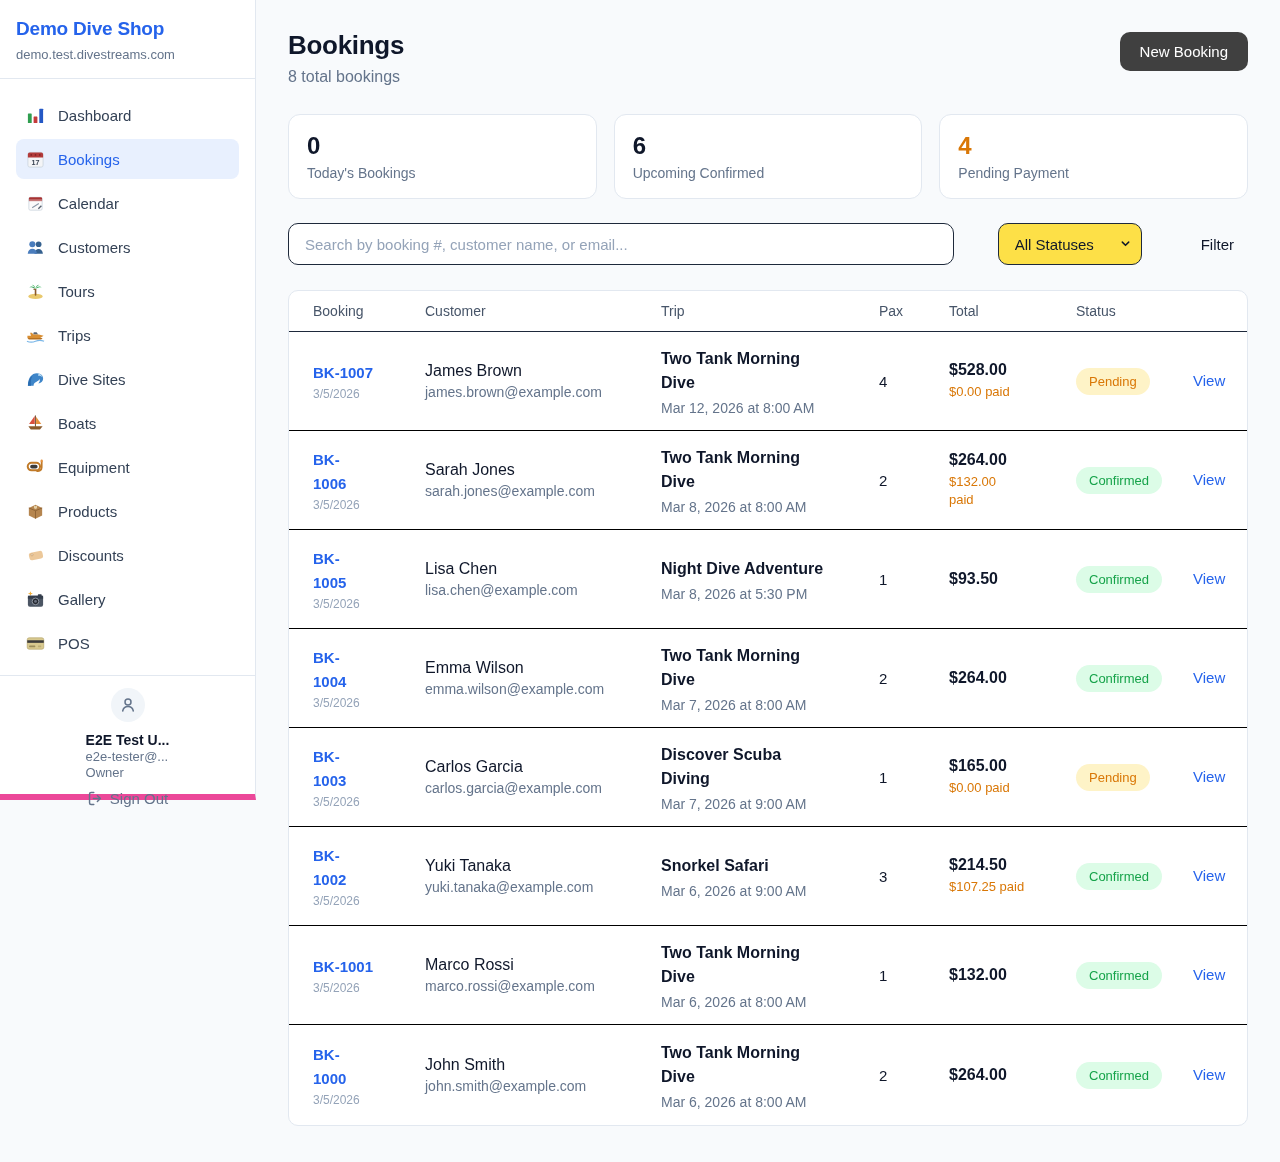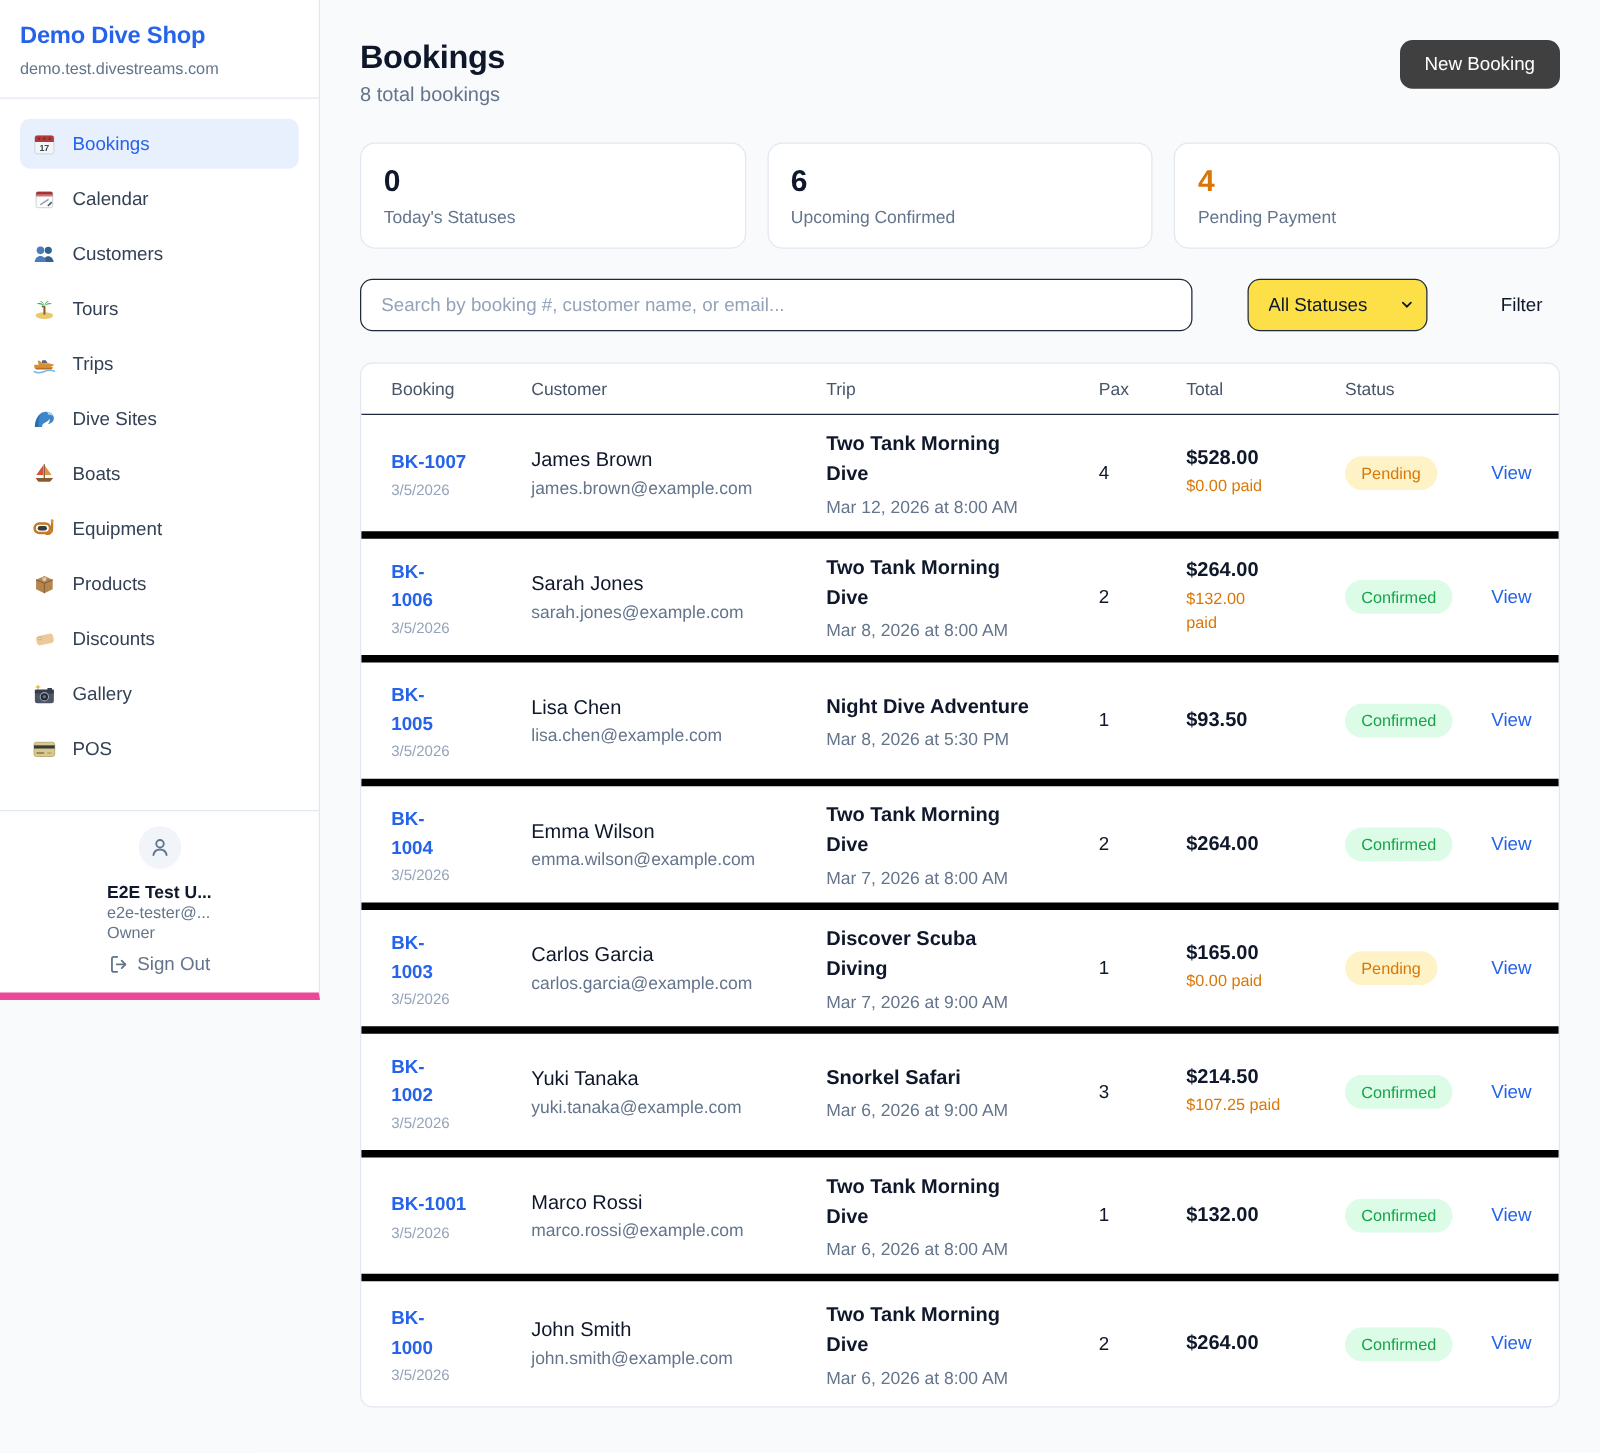--- a/index.html
+++ b/index.html
@@ -77,21 +77,21 @@
   .table-card {
     margin-top:25px; background:#fff; border:1px solid #e2e8f0; border-radius:10px;
     overflow:hidden;
   }
   .thead, .trow {
     display:grid; grid-template-columns:112px 236px 218px 70px 127px 117px 1fr;
     padding:0 24px; align-items:center;
   }
   .thead { height:41px; border-bottom:1px solid #1e293b; }
   .th { font-size:14px; color:#475569; font-weight:500; }
-  .trow { min-height:99px; border-bottom:6px solid #000000; }
+  .trow { min-height:99px; border-bottom:1px solid #000000; }
   .trow:last-child { border-bottom:none; min-height:100px; }
   .cell { padding-right:20px; }
   .bid { font-size:15px; font-weight:700; color:#2563eb; text-decoration:none; white-space:pre-line; line-height:1.55; cursor:pointer; display:inline-block; }
   .bdate { font-size:12px; color:#94a3b8; margin-top:3px; }
   .cname { font-size:16px; color:#0f172a; }
   .cemail { font-size:14px; color:#64748b; margin-top:4px; }
   .tname { font-size:16px; font-weight:600; color:#0f172a; white-space:pre-line; line-height:1.5; }
   .tdt { font-size:14px; color:#64748b; margin-top:5px; }
   .c-pax { font-size:15px; color:#0f172a; }
   .tval { font-size:16px; font-weight:700; color:#0f172a; }
@@ -106,20 +106,30 @@
 </style>
 </head>
 <body>
 
 <aside class="sidebar">
   <div class="side-header">
     <div class="brand">Demo Dive Shop</div>
     <div class="domain">demo.test.divestreams.com</div>
   </div>
   <nav class="nav" id="nav-list">
+      <div class="nav-item">
+    <span class="nav-icon">
+          <svg viewBox="0 0 20 20">
+            <rect x="2" y="8" width="4" height="10" rx="0.5" fill="#2f9e4f"></rect>
+            <rect x="8" y="11" width="4" height="7" rx="0.5" fill="#c43b3b"></rect>
+            <rect x="14" y="3" width="4" height="15" rx="0.5" fill="#2458c5"></rect>
+          </svg>
+        </span>
+    <span class="nav-label">Dashboard</span>
+  </div>
       <div class="nav-item active">
     <span class="nav-icon">
           <svg viewBox="0 0 20 20">
             <rect x="2" y="2.5" width="16" height="15.5" rx="2" fill="#f4f5f7" stroke="#c9d2dc" stroke-width="0.8"></rect>
             <path d="M2 4.5A2 2 0 014 2.5h12a2 2 0 012 2V8H2z" fill="#b23a3a"></path>
             <circle cx="5.5" cy="5.2" r="0.9" fill="#7e2424"></circle>
             <circle cx="10" cy="5.2" r="0.9" fill="#7e2424"></circle>
             <circle cx="14.5" cy="5.2" r="0.9" fill="#7e2424"></circle>
             <text x="10" y="15.6" text-anchor="middle" font-size="7.5" font-family="Liberation Sans,sans-serif" font-weight="bold" fill="#3b4554">17</text>
           </svg>
@@ -279,21 +289,21 @@
     <div>
       <h1 class="page-title">Bookings</h1>
       <div class="page-sub">8 total bookings</div>
     </div>
     <button class="btn-primary">New Booking</button>
   </div>
 
   <div class="stats">
     <div class="stat-card">
       <div class="stat-value">0</div>
-      <div class="stat-label">Today's Statuses</div>
+      <div class="stat-label">Today's Bookings</div>
     </div>
     <div class="stat-card">
       <div class="stat-value">6</div>
       <div class="stat-label">Upcoming Confirmed</div>
     </div>
     <div class="stat-card">
       <div class="stat-value orange">4</div>
       <div class="stat-label">Pending Payment</div>
     </div>
   </div>

